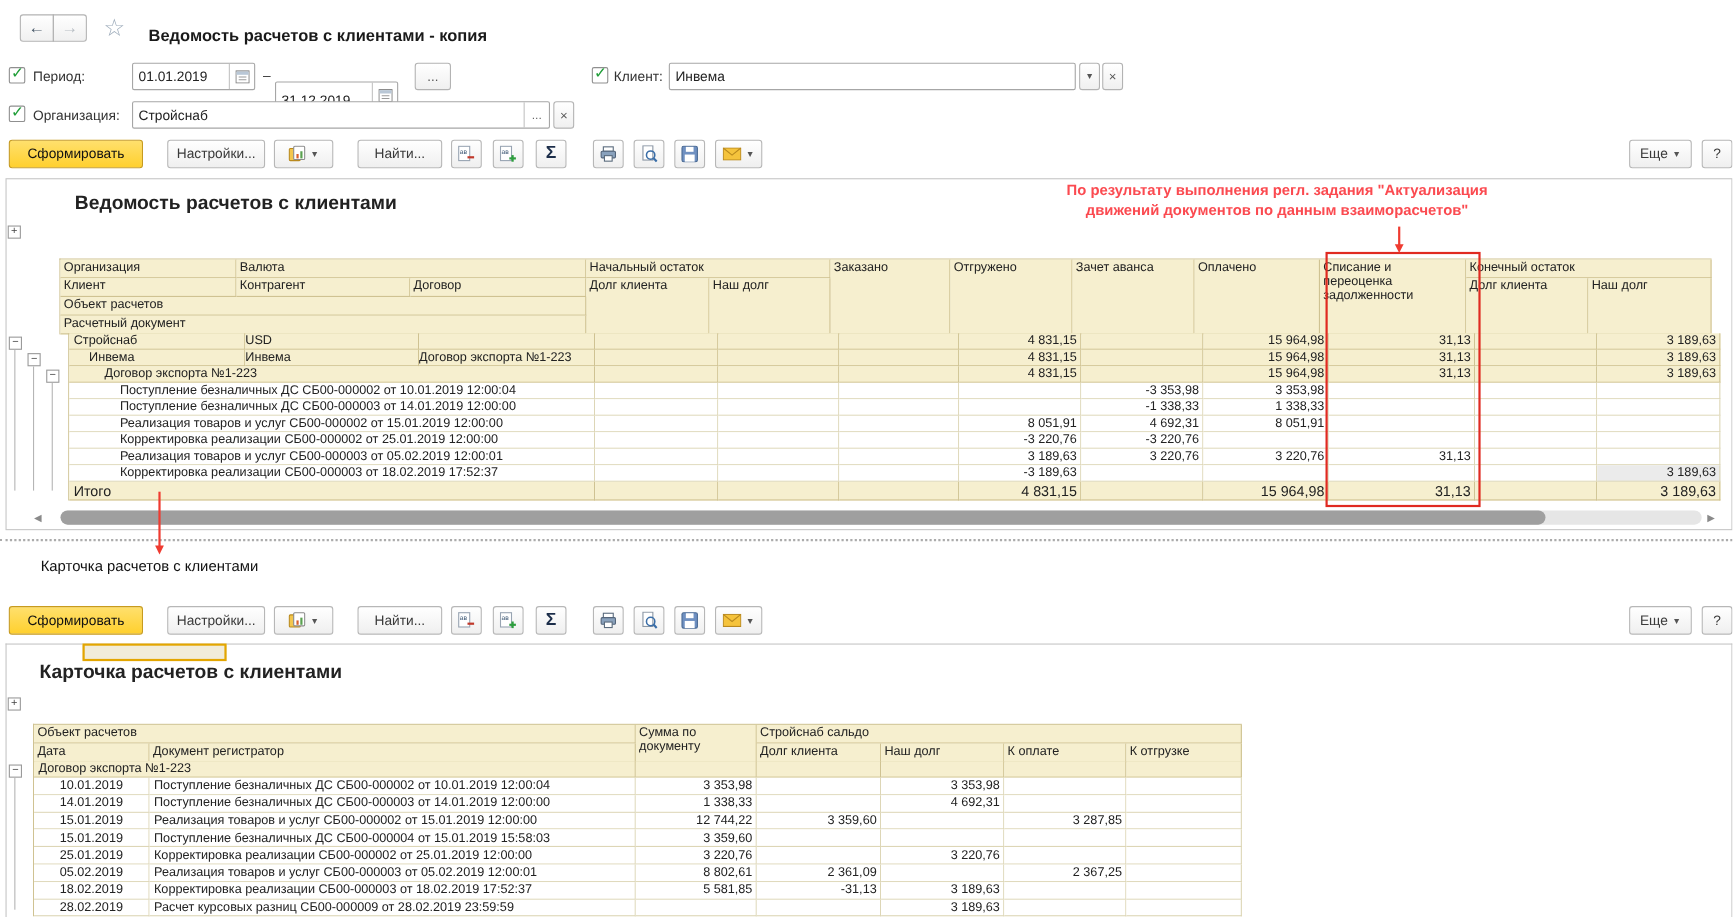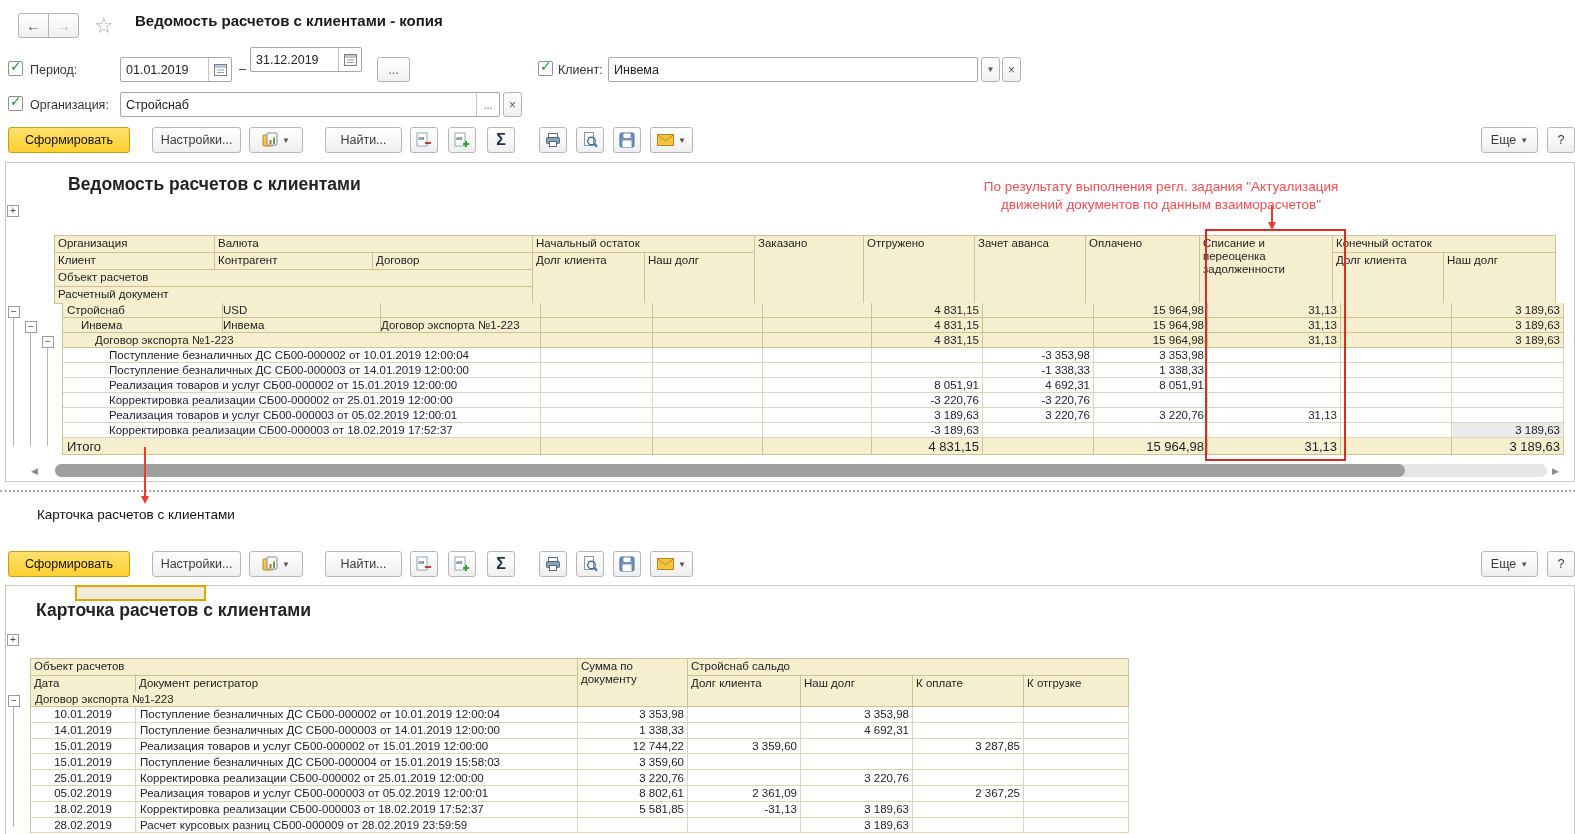--- a/index.html
+++ b/index.html
@@ -6,21 +6,21 @@
   body{width:1575px;height:834px;position:relative;overflow:hidden;
        font-family:"Liberation Sans","DejaVu Sans",sans-serif;color:#222;}
   .abs{position:absolute;}
   
   .navbtn{position:absolute;top:13px;width:31px;height:25px;background:linear-gradient(#ffffff,#f0f0f0);
           border:1px solid #b3b3b3;display:flex;align-items:center;justify-content:center;
           font-size:15px;box-sizing:border-box;}
   #nav-back{left:18px;border-radius:3px 0 0 3px;color:#4a5a6a;}
   #nav-fwd{left:48px;border-radius:0 3px 3px 0;color:#b8bec4;}
   #star{left:94px;top:13px;font-size:22px;color:#9fadbc;}
-  #win-title{left:135px;top:12px;font-size:15px;font-weight:bold;color:#1a1a1a;}
+  #win-title{left:135px;top:24px;font-size:15px;font-weight:bold;color:#1a1a1a;}
   
   .cb{position:absolute;width:15px;height:15px;background:#fff;border:1px solid #8f8f8f;border-radius:2px;
       box-sizing:border-box;}
   .cb span{position:absolute;left:1px;top:-4px;color:#1f9e38;font-size:14px;font-weight:bold;}
   .flabel{position:absolute;font-size:12.5px;color:#333;}
   .field{position:absolute;height:25px;background:#fff;border:1px solid #a6a6a6;border-radius:2px;
          box-sizing:border-box;font-size:12.5px;display:flex;align-items:center;}
   .field .txt{padding-left:5px;flex:1;white-space:nowrap;overflow:hidden;}
   .inbtn{width:22px;height:100%;border-left:1px solid #c2c2c2;display:flex;align-items:center;
          justify-content:center;color:#666;font-size:11px;}
@@ -63,21 +63,21 @@
   .r{display:flex;}
   .c{box-sizing:border-box;border-right:1px solid #ddd6b6;border-bottom:1px solid #ddd6b6;font-size:11.5px;
      white-space:pre;overflow:hidden;display:flex;align-items:center;background:#fff;}
   .r.grp .c, .r.tot .c{background:#f6efcf;border-right-color:#cfc292;border-bottom-color:#cfc292;}
   .c.lbl{justify-content:flex-start;}
   .c.num{justify-content:flex-end;padding-right:3px;}
   .c.ctr{justify-content:center;}
   .r.tot .c{font-size:13px;}
   .c.grey{background:#ebebeb;}
   
-  #annot{position:absolute;left:905px;top:178px;width:512px;text-align:center;color:#fb4a50;font-weight:normal;
+  #annot{position:absolute;left:905px;top:164px;width:512px;text-align:center;color:#fb4a50;font-weight:bold;
          font-size:13.5px;line-height:18px;z-index:10;}
   .redbox{position:absolute;border:2px solid #e02a21;z-index:9;pointer-events:none;}
   .rarrow{position:absolute;width:2px;background:#ef3b30;z-index:20;}
   .rarrow:after{content:"";position:absolute;left:-3px;bottom:-7px;border-left:4px solid transparent;
                 border-right:4px solid transparent;border-top:8px solid #ef3b30;}
   
   #hscroll-track{position:absolute;left:55px;top:464px;width:1492px;height:13px;background:#e6e6e6;
                  border-radius:7px;z-index:6;}
   #hscroll-thumb{position:absolute;left:0;top:0;width:1350px;height:13px;background:#9f9f9f;border-radius:7px;}
   .scr-ar{position:absolute;top:466px;font-size:9px;color:#8a8a8a;z-index:6;}
@@ -108,21 +108,21 @@
   <div class="inbtn">
     <svg width="13" height="13" viewBox="0 0 13 13">
         <rect x="0.5" y="1.5" width="12" height="11" fill="#fff" stroke="#808080"></rect>
         <rect x="1" y="2" width="11" height="3" fill="#b9c7d6"></rect>
         <line x1="3" y1="7" x2="10" y2="7" stroke="#9a9a9a"></line>
         <line x1="3" y1="9.5" x2="10" y2="9.5" stroke="#9a9a9a"></line>
       </svg>
   </div>
 </div>
 <div class="flabel" style="left:239px;top:62px;">–</div>
-<div class="field" style="left:250px;top:47px;width:112px;">
+<div class="field" style="left:250px;top:74px;width:112px;align-items:flex-end;">
   <div class="txt">31.12.2019</div>
   <div class="inbtn">
     <svg width="13" height="13" viewBox="0 0 13 13">
         <rect x="0.5" y="1.5" width="12" height="11" fill="#fff" stroke="#808080"></rect>
         <rect x="1" y="2" width="11" height="3" fill="#b9c7d6"></rect>
         <line x1="3" y1="7" x2="10" y2="7" stroke="#9a9a9a"></line>
         <line x1="3" y1="9.5" x2="10" y2="9.5" stroke="#9a9a9a"></line>
       </svg>
   </div>
 </div>

